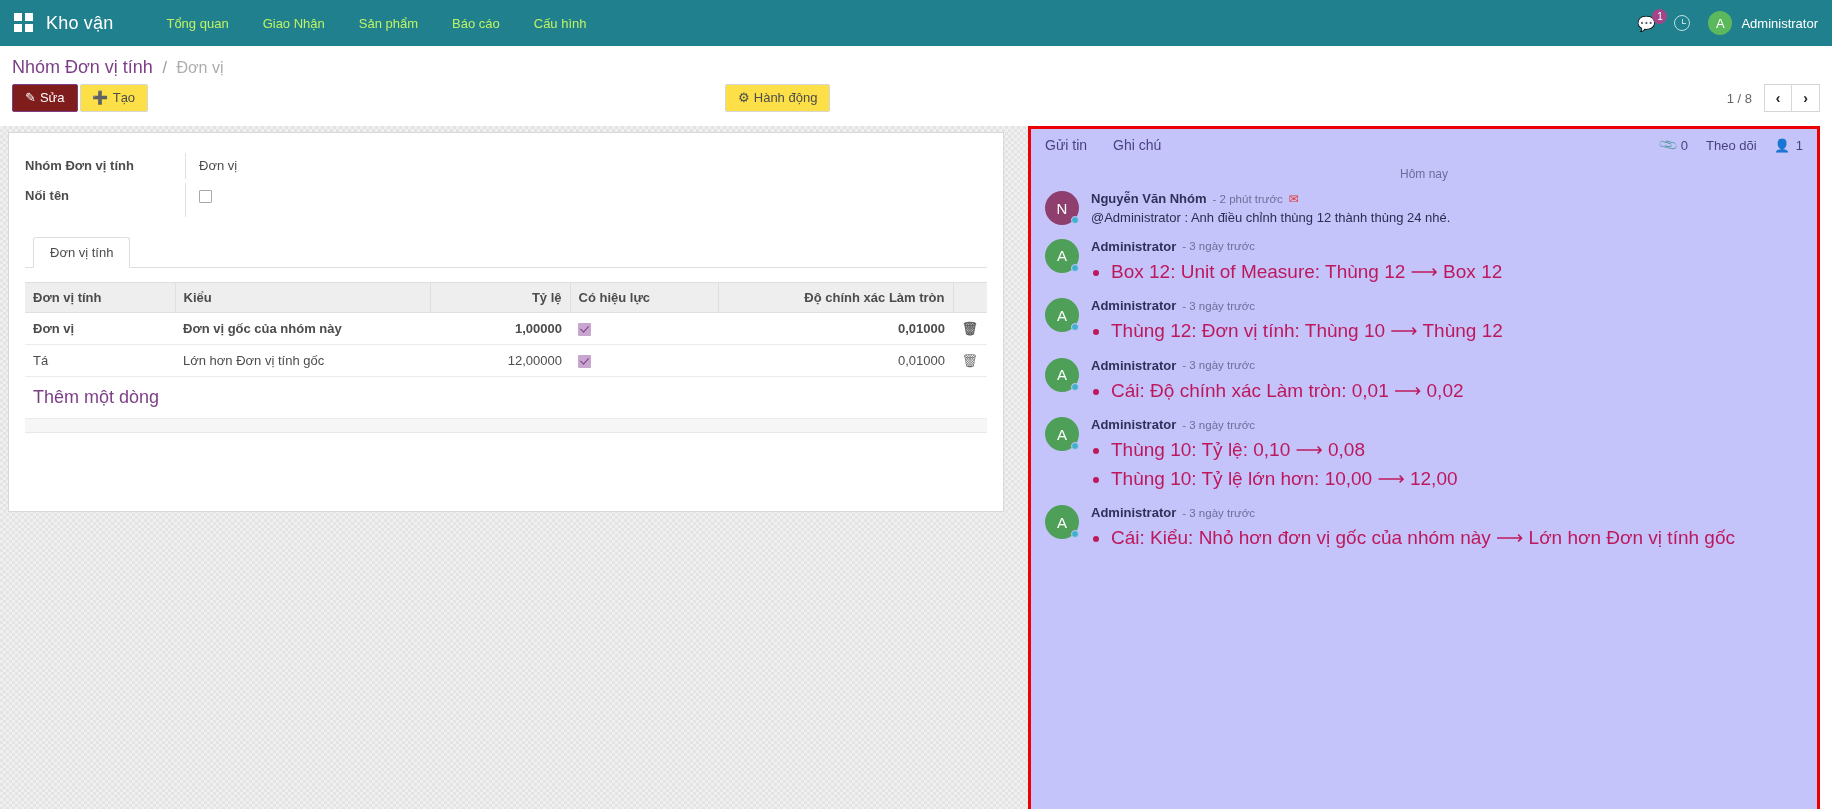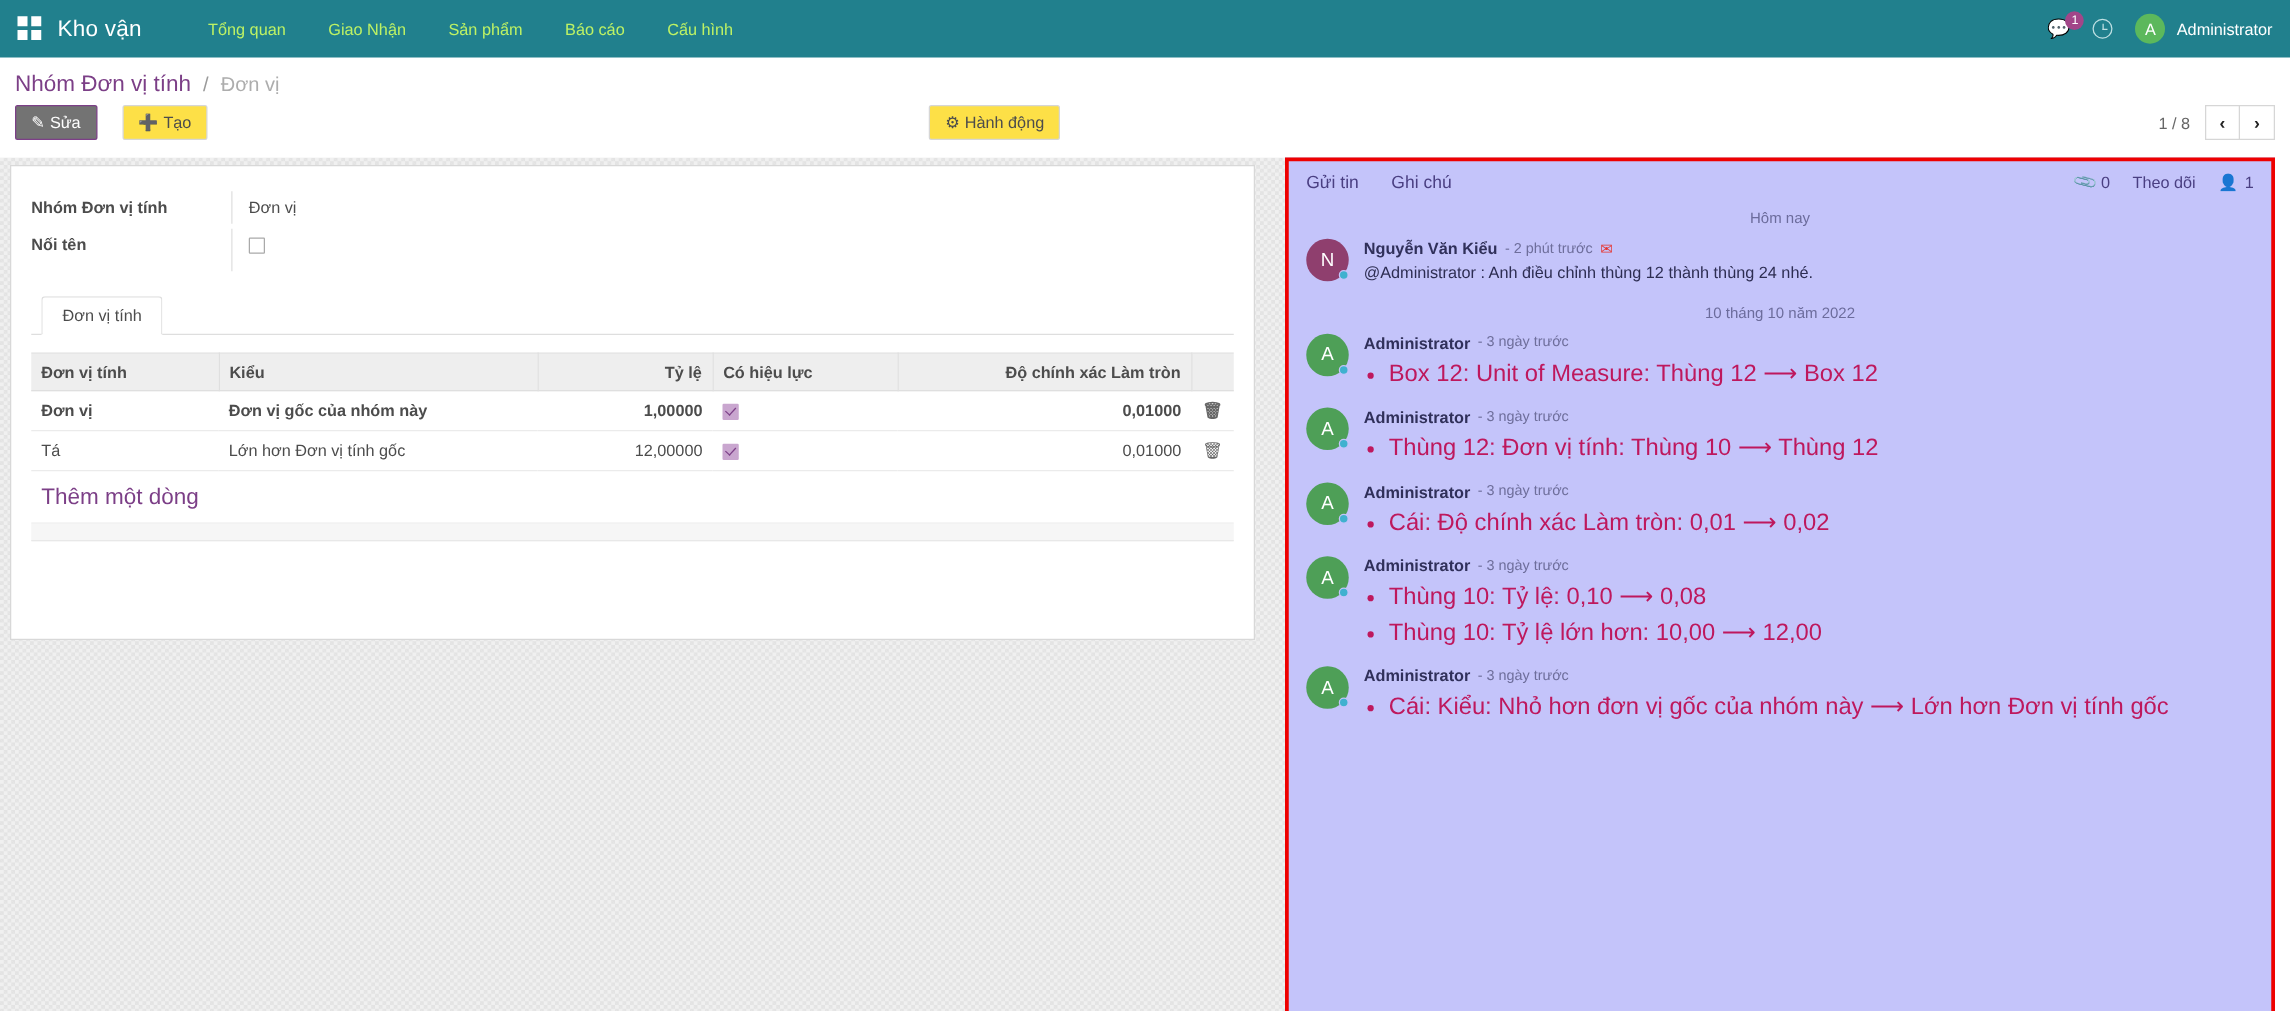--- a/index.html
+++ b/index.html
@@ -128,24 +128,24 @@
     border: 1px solid #d6d6d6;
     background: #fde047;
     color: #4c4c4c;
     padding: 5px 12px;
     border-radius: 2px;
     cursor: pointer;
     line-height: 16px;
     white-space: nowrap;
   }
   .btn-primary {
-    background: #737373;
+    background: #7f1d1d;
     border-color: #7c3f87;
     color: #ffffff;
-    margin-right: 20px;
+    margin-right: 2px;
   }
   .btn .gl { margin-right: 4px; }
   .cp-actions { margin-left: 577px; }
   .cp-right {
     margin-left: auto;
     display: flex;
     align-items: center;
     gap: 0;
   }
   .pager-count { font-size: 13px; color: #666; margin-right: 12px; }
@@ -496,29 +496,28 @@
       </div>
 
       <div class="day-sep">Hôm nay</div>
       <div class="msg">
         <div class="av" style="background:#8f3f6e">
           <span>N</span>
           <span class="dot"></span>
         </div>
         <div class="msg-body">
           <div class="msg-head">
-            <span class="msg-author">Nguyễn Văn Kiểu</span>
+            <span class="msg-author">Nguyễn Văn Nhóm</span>
             <span class="msg-time">- 2 phút trước</span>
             <span class="envelope">✉</span>
           </div>
           <div class="msg-text">@Administrator : Anh điều chỉnh thùng 12 thành thùng 24 nhé.</div>
         </div>
       </div>
 
-      <div class="day-sep">10 tháng 10 năm 2022</div>
 
       <div class="msg">
         <div class="av" style="background:#4e9f57">
           <span>A</span>
           <span class="dot"></span>
         </div>
         <div class="msg-body">
           <div class="msg-head">
             <span class="msg-author">Administrator</span>
             <span class="msg-time">- 3 ngày trước</span>

